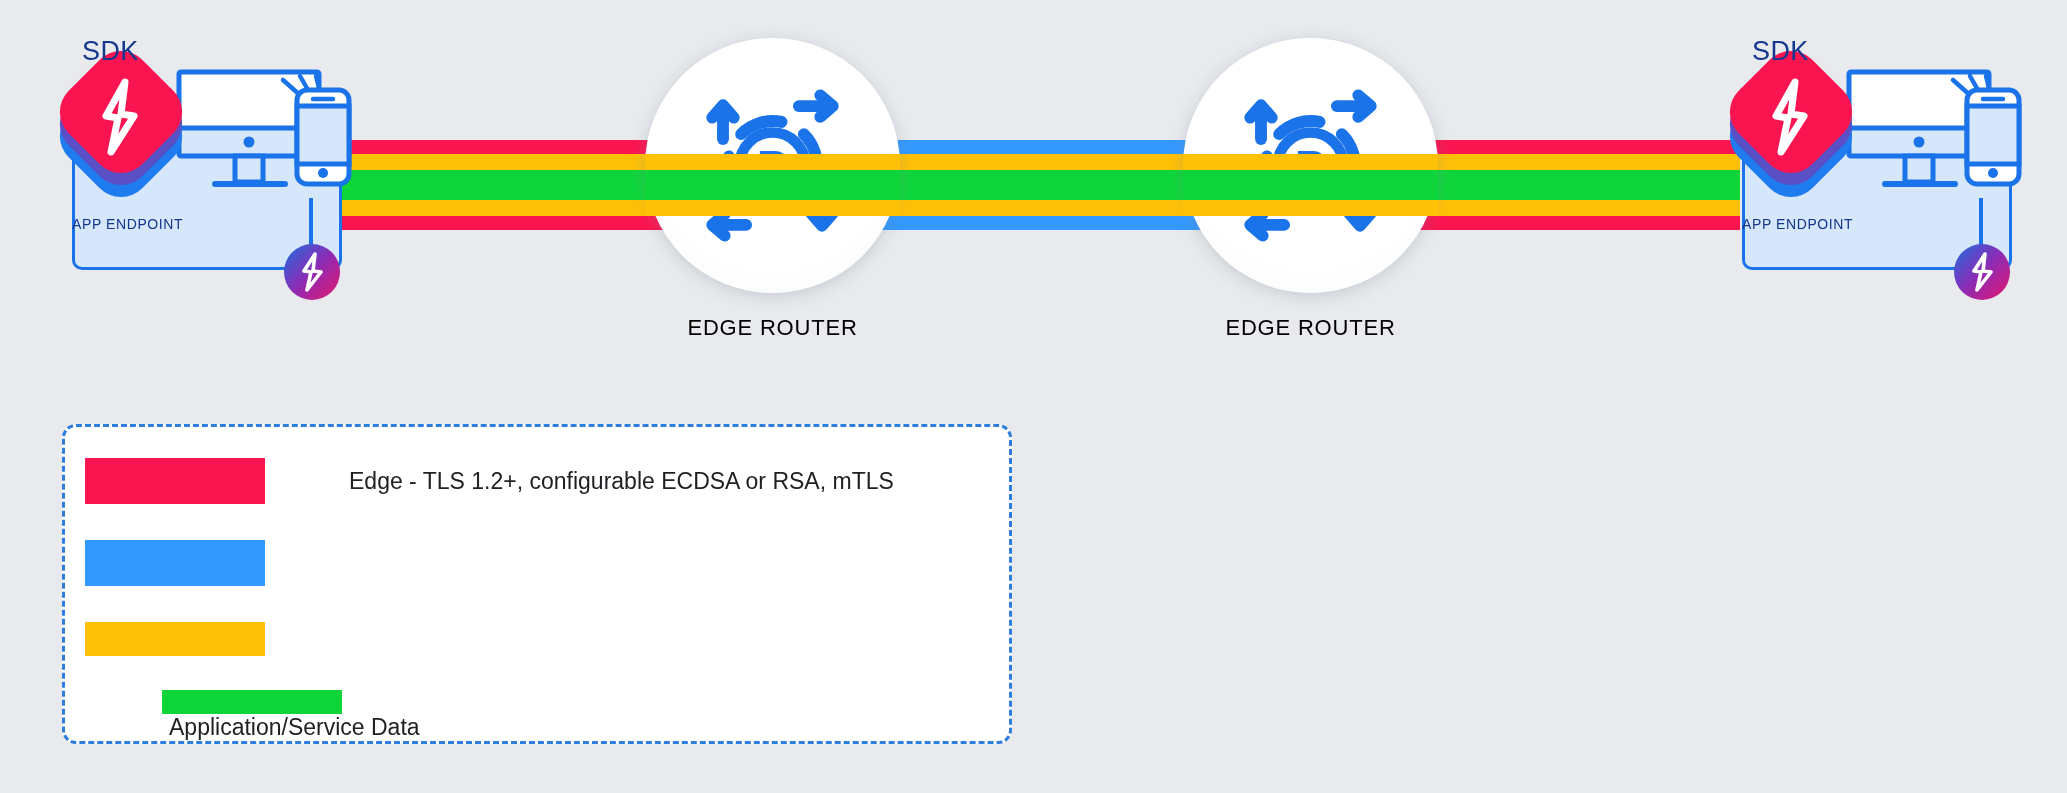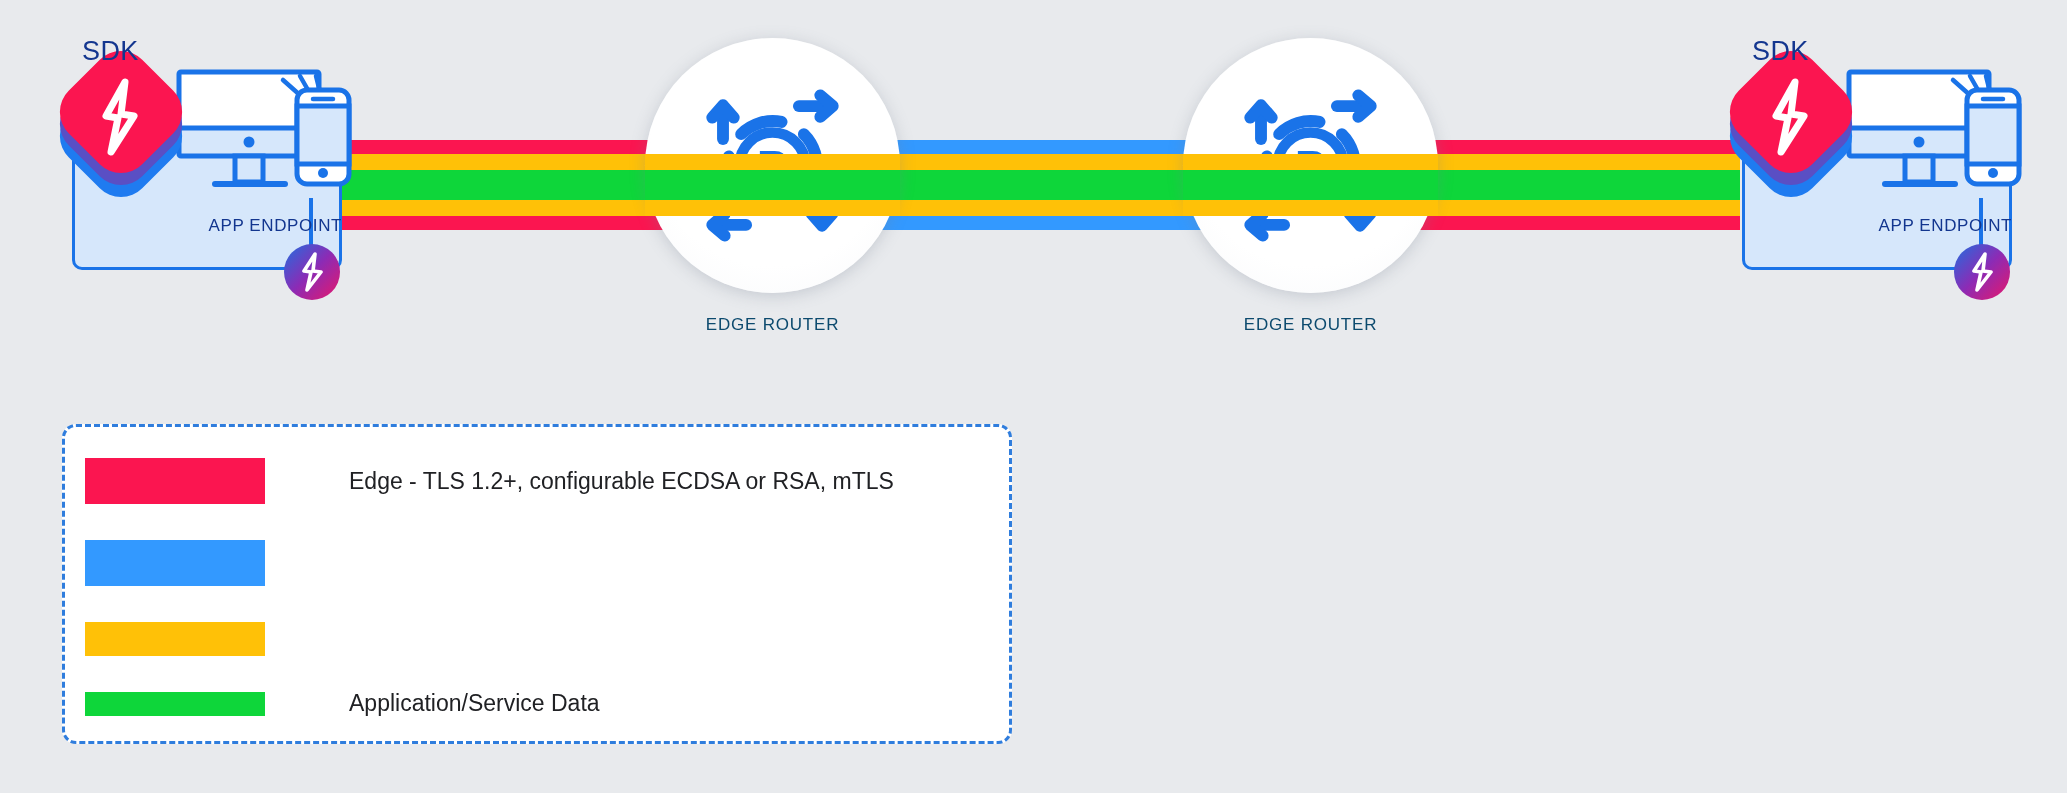--- a/index.html
+++ b/index.html
@@ -33,24 +33,24 @@
   .endpoint-box {
     position: absolute;
     background: #d6e7fb;
     border: 3px solid #1a73e8;
     border-radius: 10px;
     box-sizing: border-box;
   }
   .endpoint-label {
     position: absolute;
     color: #13368f;
-    font-size: 17px;
+    font-size: 14px;
     letter-spacing: 0.6px;
     white-space: nowrap;
-    text-align: right;
+    text-align: left;
   }
   .sdk-label {
     position: absolute;
     color: #13368f;
     font-size: 27px;
     letter-spacing: 0.4px;
     white-space: nowrap;
   }
 
   
@@ -75,22 +75,22 @@
   
   .router-circle {
     position: absolute;
     border-radius: 50%;
     background: radial-gradient(circle at 50% 42%, #ffffff 0%, #ffffff 62%, #f7f8fa 100%);
     box-shadow: 0 3px 16px rgba(120,130,145,0.30);
   }
   .router-icon { position: absolute; }
   .router-label {
     position: absolute;
-    color: #0c4a6e;
-    font-size: 17px;
+    color: #000000;
+    font-size: 22px;
     letter-spacing: 0.8px;
     white-space: nowrap;
     text-align: center;
   }
 
   
   .ep-badge { position: absolute; width: 58px; height: 58px; }
 
   
   .legend-box {
@@ -316,18 +316,18 @@
   </div>
 
   <div class="legend-row" style="left:85px; top:540px;">
     <div class="legend-swatch" style="background:#3399ff;"></div>
   </div>
 
   <div class="legend-row" style="left:85px; top:622px;">
     <div class="legend-swatch" style="background:#ffc107; height:34px;"></div>
   </div>
 
-  <div class="legend-row" style="left:85px; top:690px;">
+  <div class="legend-row" style="left:85px; top:690px;flex-direction:column;">
     <div class="legend-swatch" style="background:#0ed63a; height:24px;"></div>
     <div class="legend-text">Application/Service Data</div>
   </div>
 
 </div>
 
 </body></html>

